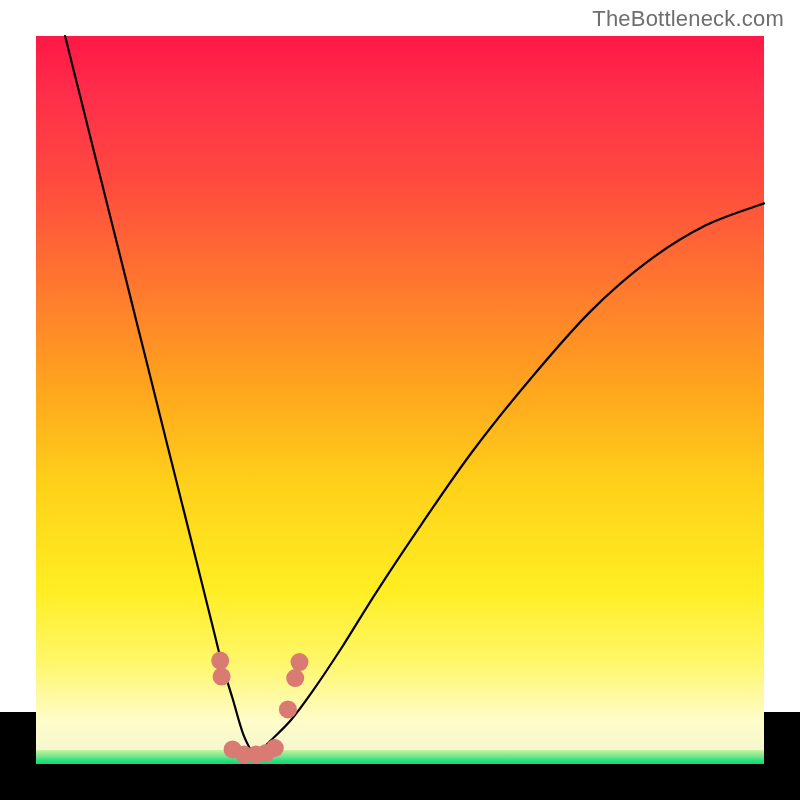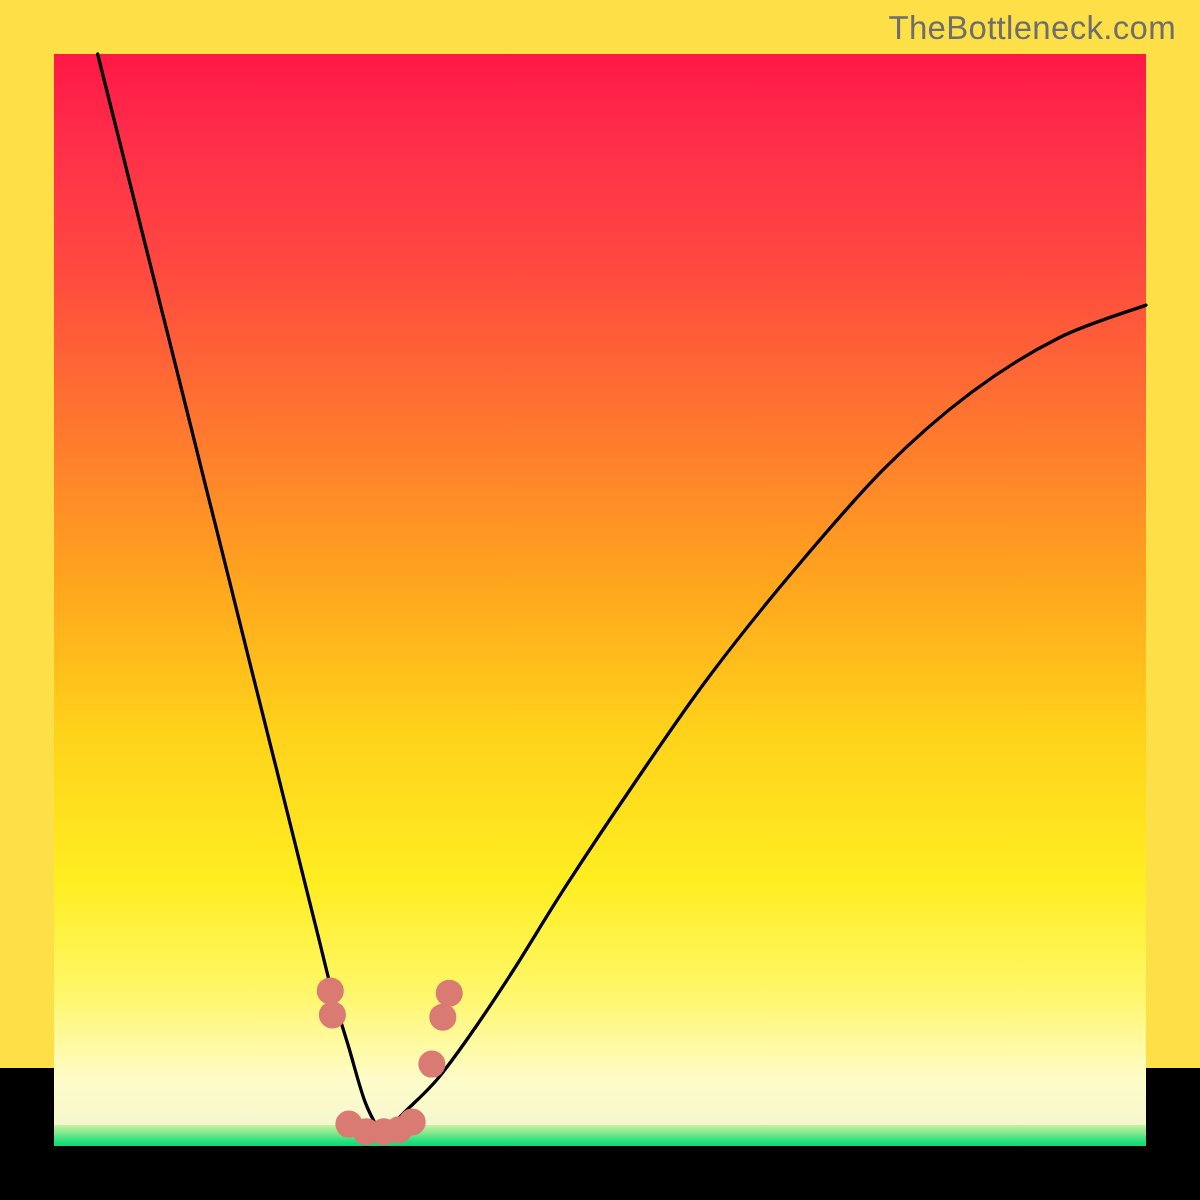--- a/index.html
+++ b/index.html
@@ -10,21 +10,21 @@
     background: #000;
     overflow: hidden;
     font-family: Arial, Helvetica, sans-serif;
   }
   .frame {
     position: absolute;
     left: 0;
     top: 0;
     width: 800px;
     height: 712px;
-    background: #fde047;
+    background: #ffffff;
   }
   .plot-area {
     position: absolute;
     left: 36px;
     top: 36px;
     width: 728px;
     height: 728px;
     
     background: linear-gradient(to bottom,
       #ff1846 0%,

